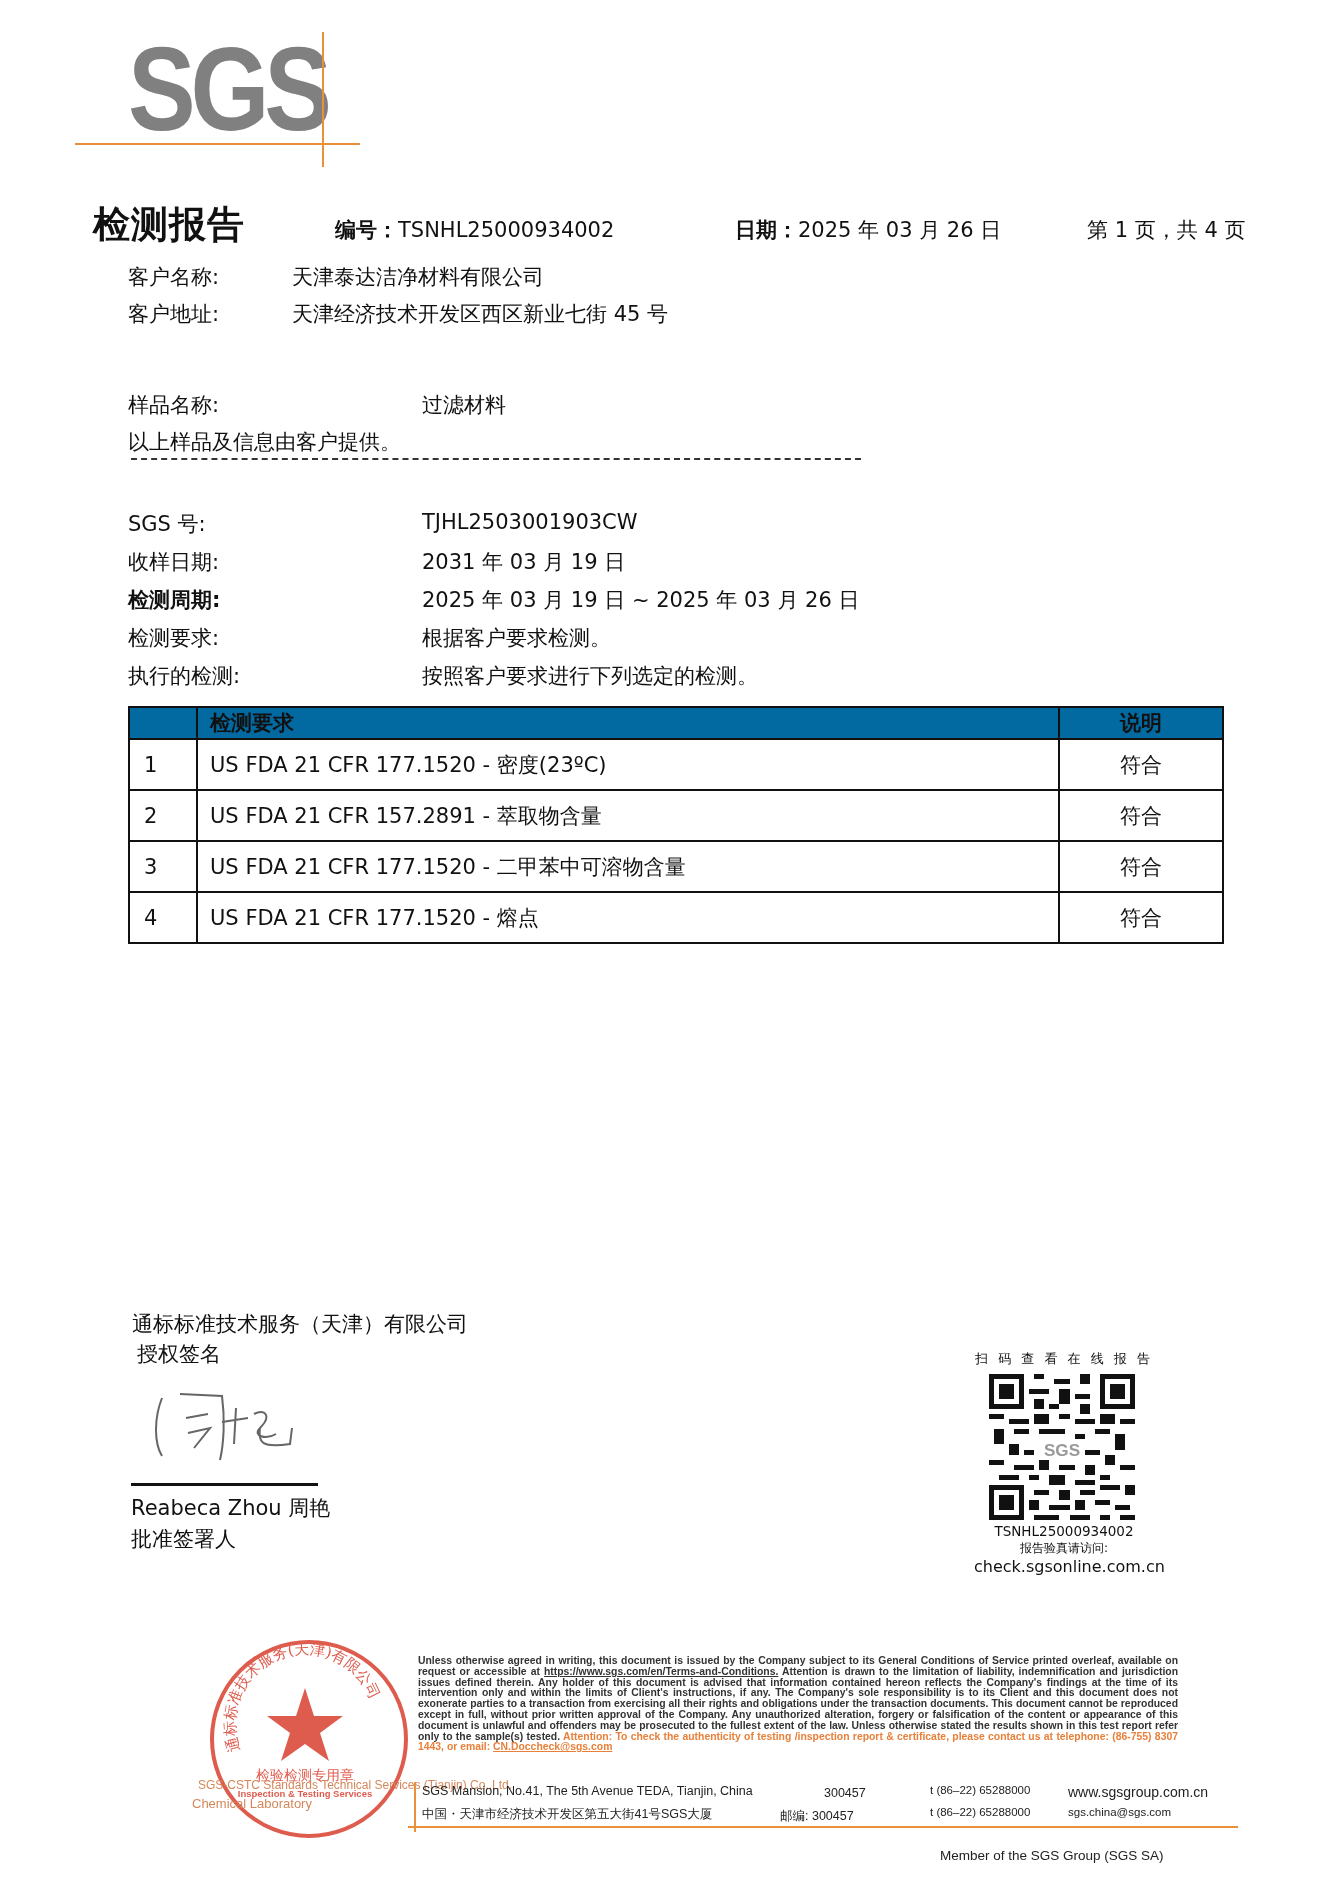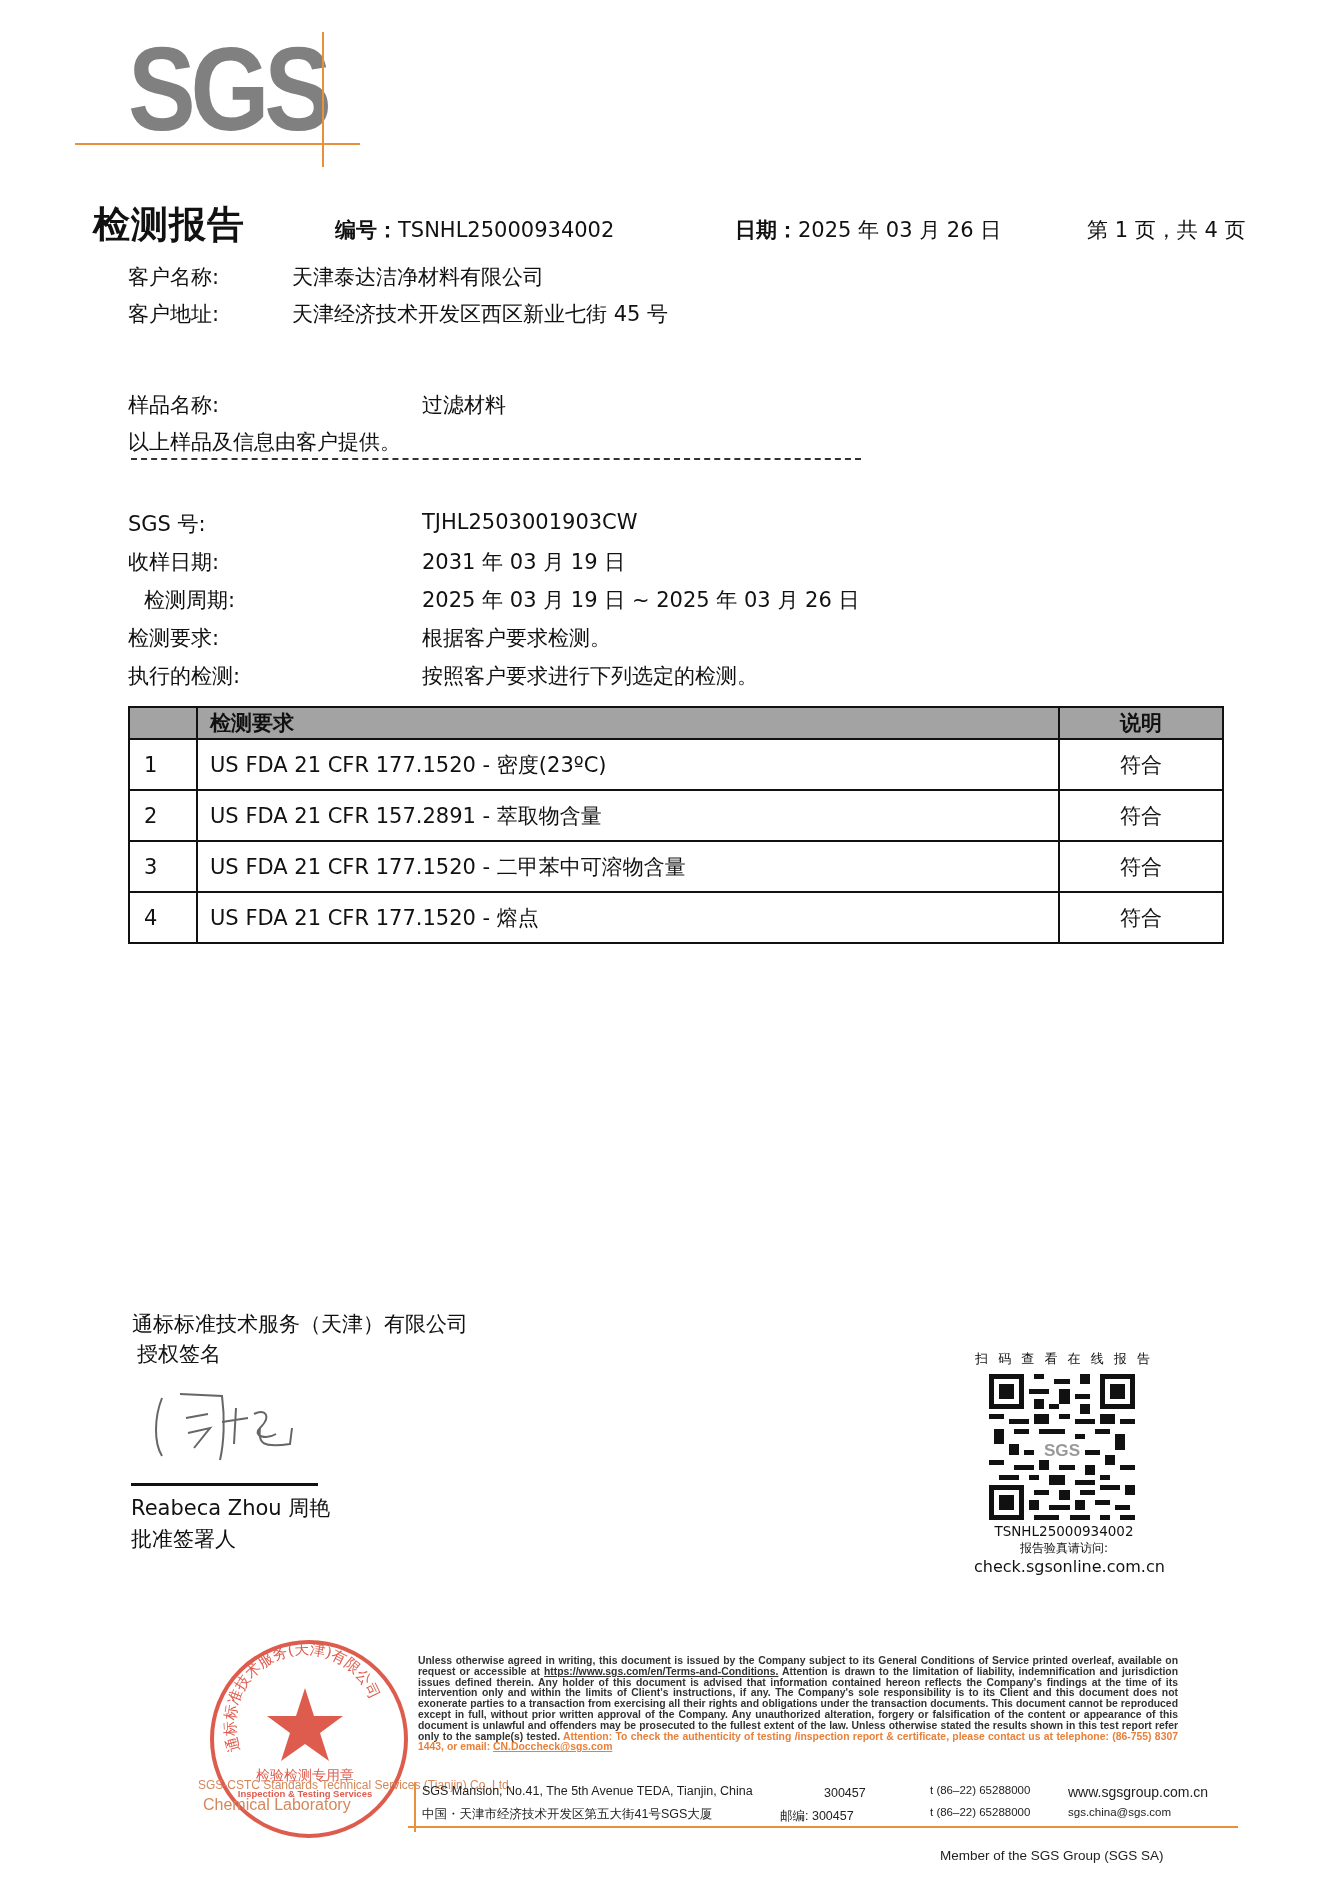--- a/index.html
+++ b/index.html
@@ -19,21 +19,21 @@
 
   .title { left: 93px; top: 200px; font-size: 37px; font-weight: bold; letter-spacing: 1px; }
   .hdr { font-size: 21px; top: 216px; }
   .hdr b { font-weight: bold; }
   .lbl, .val { font-size: 21px; }
   .dash { left: 131px; top: 458px; width: 730px; border-top: 2px dashed #333; }
 
   
   .tbl { left: 128px; top: 706px; width: 1096px; border-collapse: collapse; font-size: 21px; }
   .tbl td, .tbl th { border: 2px solid #111; padding: 0; }
-  .tbl th { background: #a3a3a3; height: 30px; font-weight: bold; text-align: left; margin-left: 24px; }
+  .tbl th { background: #0369a1; height: 30px; font-weight: bold; text-align: left; margin-left: 24px; }
   .tbl th.c3 { text-align: center; }
   .tbl td { height: 49px; }
   .tbl .c1 { width: 52px; padding-left: 14px; }
   .tbl .c2 { padding-left: 12px; }
   .tbl .c3 { width: 162px; text-align: center; }
 
   .sig-line { left: 131px; top: 1483px; width: 187px; height: 3px; background: #111; }
   .qr-box { left: 989px; top: 1374px; width: 146px; height: 146px; }
   .qr-cap { font-size: 13px; text-align: center; }
 
@@ -68,21 +68,21 @@
 
 <div class="abs lbl" style="left:128px; top:391px;">样品名称:</div>
 <div class="abs val" style="left:422px; top:391px;">过滤材料</div>
 <div class="abs val" style="left:128px; top:428px;">以上样品及信息由客户提供。</div>
 <div class="abs dash"></div>
 
 <div class="abs lbl" style="left:128px; top:510px;">SGS 号:</div>
 <div class="abs val" style="left:422px; top:510px;">TJHL2503001903CW</div>
 <div class="abs lbl" style="left:128px; top:548px;">收样日期:</div>
 <div class="abs val" style="left:422px; top:548px;">2031 年 03 月 19 日</div>
-<div class="abs lbl" style="left:144px; top:586px;">检测周期:</div>
+<div class="abs lbl" style="left:128px; top:586px;font-weight:bold;">检测周期:</div>
 <div class="abs val" style="left:422px; top:586px;">2025 年 03 月 19 日 ~ 2025 年 03 月 26 日</div>
 <div class="abs lbl" style="left:128px; top:624px;">检测要求:</div>
 <div class="abs val" style="left:422px; top:624px;">根据客户要求检测。</div>
 <div class="abs lbl" style="left:128px; top:662px;">执行的检测:</div>
 <div class="abs val" style="left:422px; top:662px;">按照客户要求进行下列选定的检测。</div>
 
 <table class="abs tbl">
   <tbody>
       <tr>
     <th class="c1"></th>
@@ -210,21 +210,21 @@
     <defs>
         <path id="ring" d="M30 110 A70 70 0 1 1 160 110"></path>
       </defs>
     <text font-size="15" fill="#d94030" font-family="DejaVu Serif, serif"><textPath href="#ring">通标标准技术服务(天津)有限公司</textPath></text>
     <polygon points="95,48 104,76 133,76 110,93 119,121 95,104 71,121 80,93 57,76 86,76" fill="#d94030"></polygon>
     <text x="95" y="140" font-size="14" text-anchor="middle" fill="#d94030" font-family="DejaVu Serif, serif">检验检测专用章</text>
     <text x="95" y="157" font-size="9.5" font-weight="bold" text-anchor="middle" fill="#d94030" font-family="Liberation Sans, sans-serif">Inspection &amp; Testing Services</text>
   </svg>
 </div>
 <div class="abs foot" style="left:198px; top:1778px; color:#d4875a; font-size:12px;">SGS-CSTC Standards Technical Services (Tianjin) Co.,Ltd.</div>
-<div class="abs foot" style="left:203px; top:1796px; color:#d4875a; font-size:16px;">Chemical Laboratory</div>
+<div class="abs foot" style="left:192px; top:1796px; color:#d4875a; font-size:13px;">Chemical Laboratory</div>
 
 <div class="abs legal">
   <span>Unless otherwise agreed in writing, this document is issued by the Company subject to its General Conditions of Service printed overleaf, available on request or accessible at </span><u>https://www.sgs.com/en/Terms-and-Conditions.</u><span> Attention is drawn to the limitation of liability, indemnification and jurisdiction issues defined therein. Any holder of this document is advised that information contained hereon reflects the Company's findings at the time of its intervention only and within the limits of Client's instructions, if any. The Company's sole responsibility is to its Client and this document does not exonerate parties to a transaction from exercising all their rights and obligations under the transaction documents. This document cannot be reproduced except in full, without prior written approval of the Company. Any unauthorized alteration, forgery or falsification of the content or appearance of this document is unlawful and offenders may be prosecuted to the fullest extent of the law. Unless otherwise stated the results shown in this test report refer only to the sample(s) tested.</span>
   <span class="att">Attention: To check the authenticity of testing /inspection report &amp; certificate, please contact us at telephone: (86-755) 8307 1443, or email: </span><u class="att">CN.Doccheck@sgs.com</u>
 </div>
 
 <div class="abs foot-vline"></div>
 <div class="abs foot" style="left:422px; top:1784px;">SGS Mansion, No.41, The 5th Avenue TEDA, Tianjin, China</div>
 <div class="abs foot" style="left:824px; top:1786px;">300457</div>
 <div class="abs foot" style="left:422px; top:1806px;">中国・天津市经济技术开发区第五大街41号SGS大厦</div>

